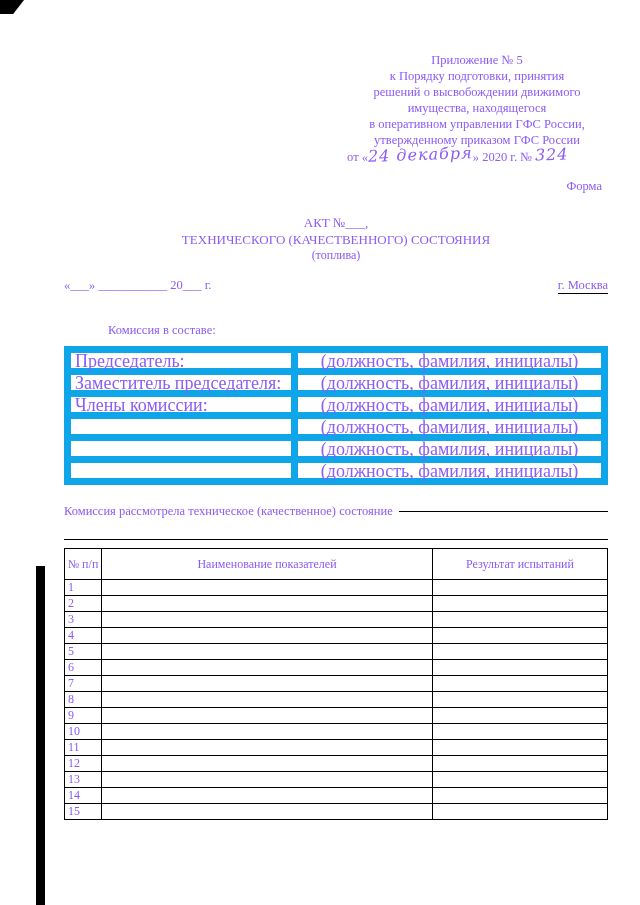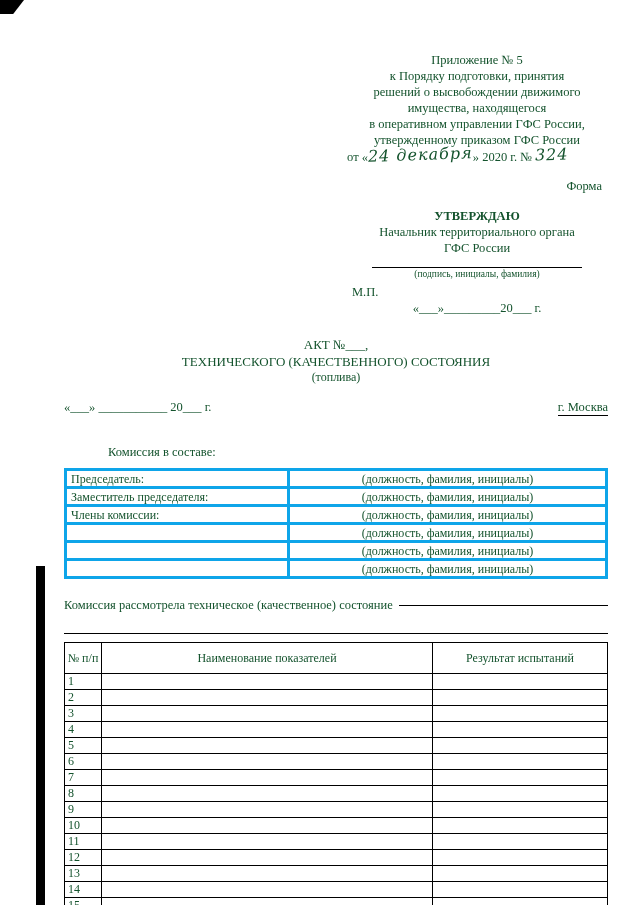--- a/index.html
+++ b/index.html
@@ -1,21 +1,21 @@
 <!DOCTYPE html>
 <html><head>
 <meta charset="utf-8">
 <style>
   html,body { margin:0; padding:0; background:#ffffff; }
   .page {
     position:relative;
     width:640px; height:905px;
     background:#ffffff;
     font-family:"Liberation Serif","DejaVu Serif",serif;
-    color:#14532d;
+    color:#8b5cf6;
     overflow:hidden;
   }
   .content {
     position:absolute; left:64px; top:0; width:544px; height:905px;
     padding-top:52px; box-sizing:border-box;
     font-size:12.5px; line-height:16px;
   }
   
   .artifact-corner {
     position:absolute; left:0; top:0; width:24px; height:14px;
@@ -47,21 +47,21 @@
   .act-title .l1, .act-title .l2 { font-size:13px; line-height:17px; }
   .act-title .l3 { font-size:12px; line-height:15px; }
   
   .date-city { display:flex; justify-content:space-between; margin-top:14px; }
   .city { border-bottom:1px solid #000; }
   
   .commission-label { margin-top:28px;margin-left:44px; }
   table { border-collapse:collapse; width:100%; }
   .commission-table { margin-top:8px; }
   .commission-table td {
-    border:3px solid #0ea5e9; font-size:12px; line-height:14px;
+    border:7px solid #0ea5e9; font-size:18px; line-height:14px;
     padding:0 4px; height:15px;margin-left:30px;
   }
   .commission-table td.role { width:212px; text-align:left; }
   .commission-table td.val { text-align:center; }
   
   .review-row { display:flex; margin-top:18px; align-items:center; }
   .review-fill { flex:1; border-bottom:1px solid #000; margin-left:6px; }
   .full-blank { height:20px; border-bottom:1px solid #000; }
   
   .results-table { margin-top:8px; }
@@ -90,29 +90,20 @@
       <div>решений о высвобождении движимого</div>
       <div>имущества, находящегося</div>
       <div>в оперативном управлении ГФС России,</div>
       <div>утвержденному приказом ГФС России</div>
     </div>
 
     <div class="order-line"><span>от «</span><span class="handwritten">24 декабря</span><span>» 2020 г. №</span> <span class="handwritten">324</span></div>
 
     <div class="form-label">Форма</div>
 
-    <div class="approve">
-      <div class="approve-title">УТВЕРЖДАЮ</div>
-      <div>Начальник территориального органа</div>
-      <div>ГФС России</div>
-      <div class="sig-line"></div>
-      <div class="sig-caption">(подпись, инициалы, фамилия)</div>
-      <div class="stamp">М.П.</div>
-      <div class="approve-date">«___»_________20___ г.</div>
-    </div>
 
     <div class="act-title">
       <div class="l1">АКТ №___,</div>
       <div class="l2">ТЕХНИЧЕСКОГО (КАЧЕСТВЕННОГО) СОСТОЯНИЯ</div>
       <div class="l3">(топлива)</div>
     </div>
 
     <div class="date-city">
       <span>«___» ___________ 20___ г.</span>
       <span class="city">г. Москва</span>

